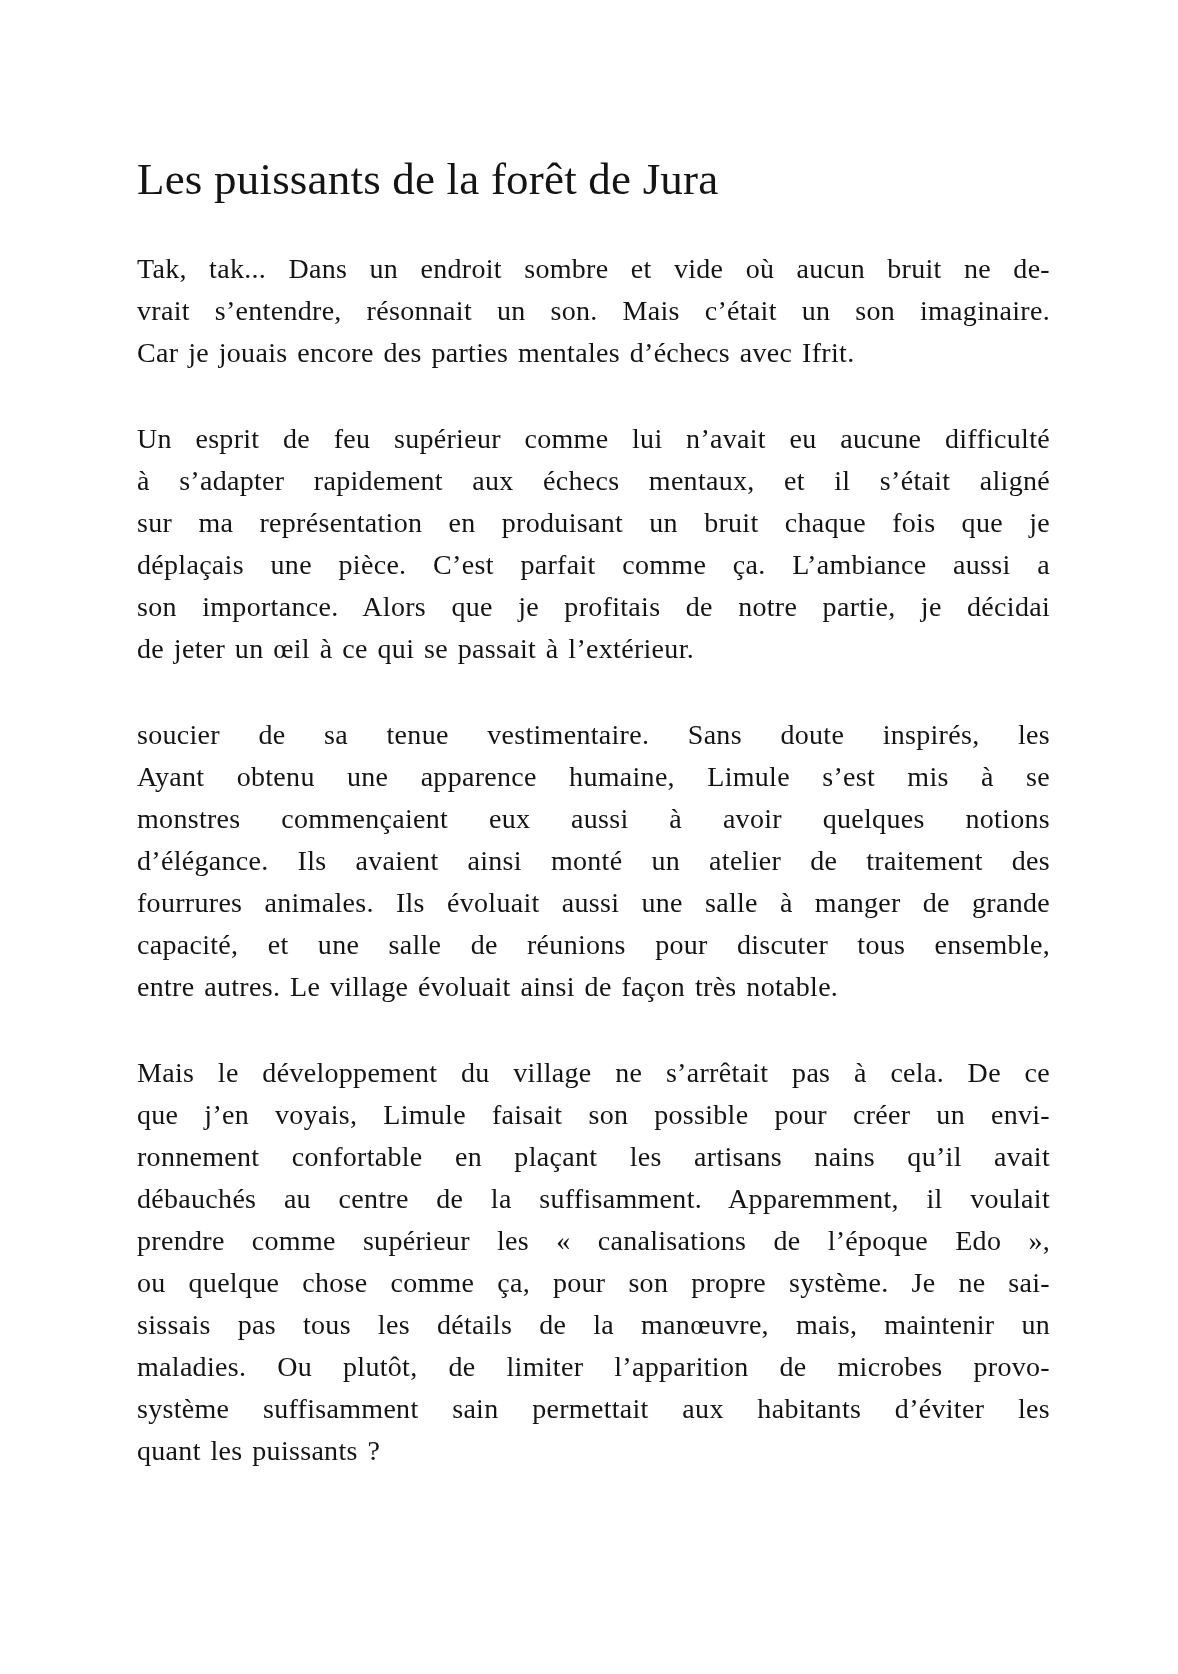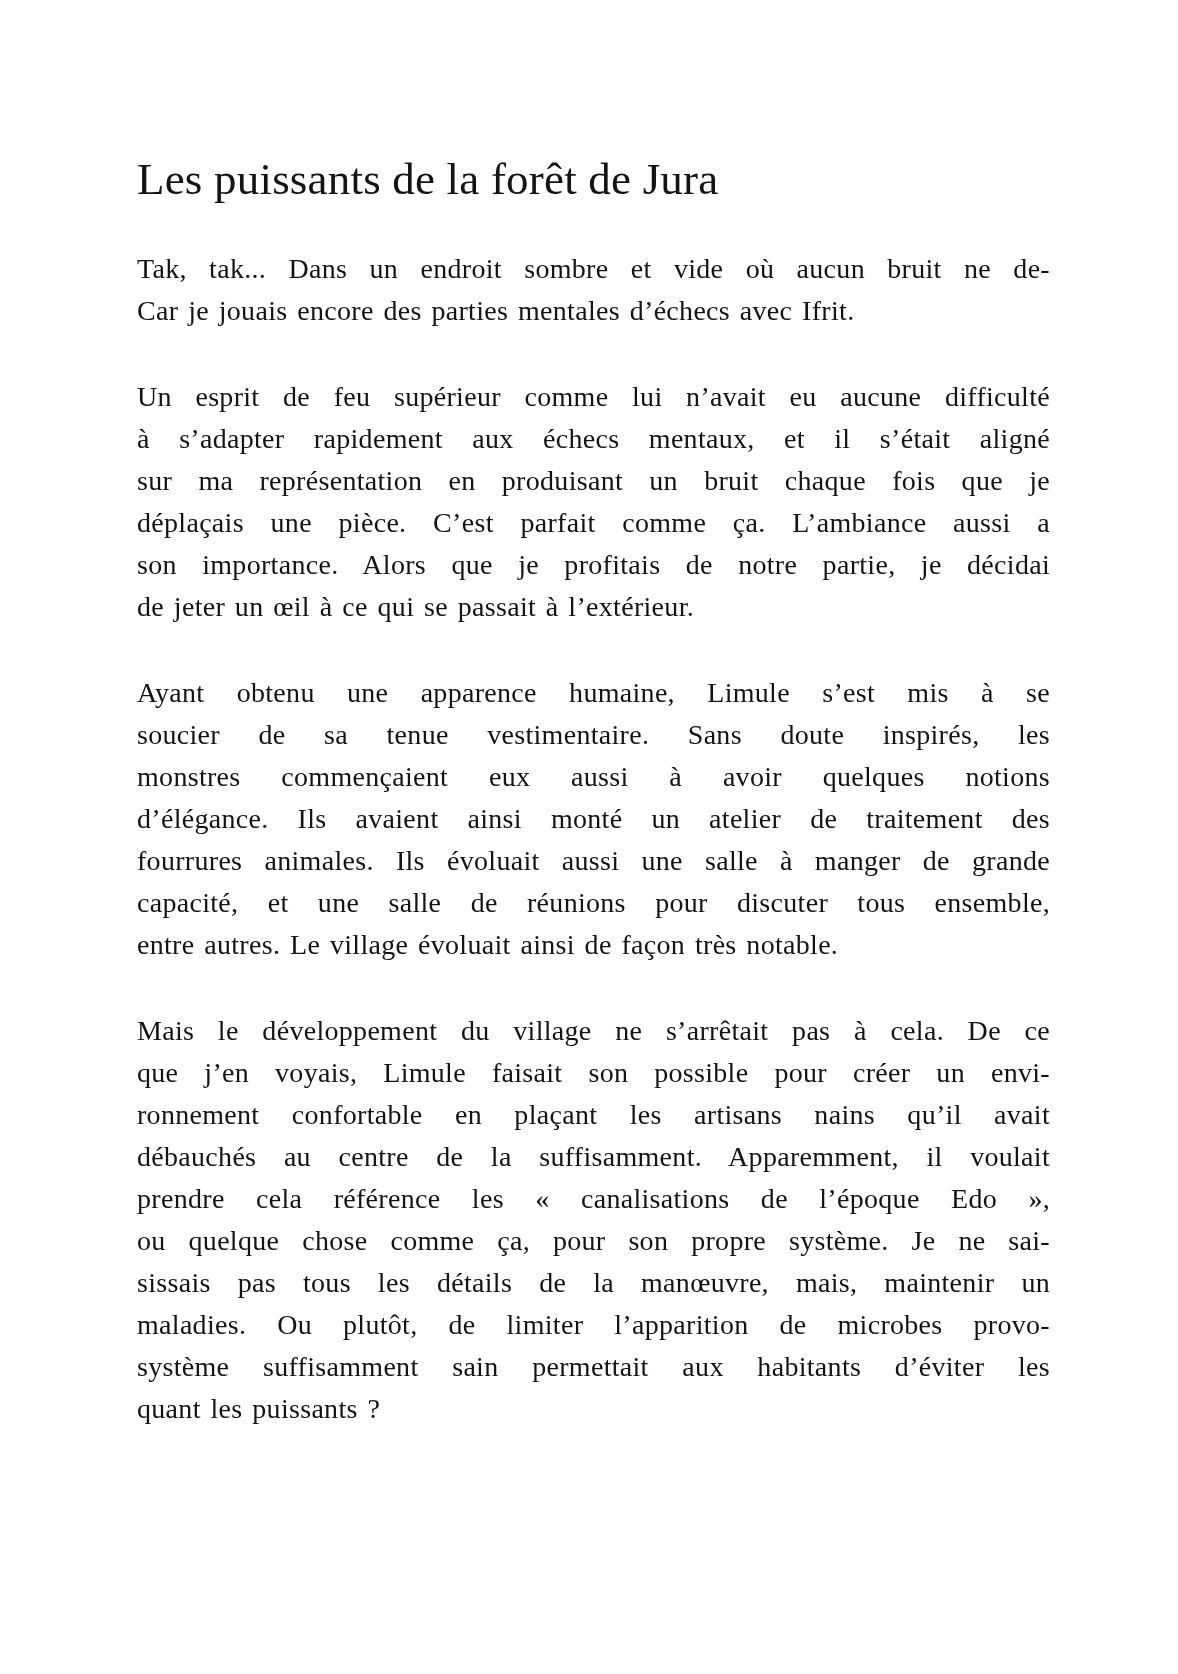--- a/index.html
+++ b/index.html
@@ -53,45 +53,46 @@
 </style>
 </head>
 <body>
 
 <div class="page">
   <div class="content">
     <h1 class="title">Les puissants de la forêt de Jura</h1>
     <div id="paragraphs">
         <p class="para">
           <span class="tline">Tak, tak... Dans un endroit sombre et vide où aucun bruit ne de-</span>
+          <span class="tline">vrait s’entendre, résonnait un son. Mais c’était un son imaginaire.</span>
           <span class="tline last">Car je jouais encore des parties mentales d’échecs avec Ifrit.</span>
         </p>
         <p class="para">
           <span class="tline">Un esprit de feu supérieur comme lui n’avait eu aucune difficulté</span>
           <span class="tline">à s’adapter rapidement aux échecs mentaux, et il s’était aligné</span>
           <span class="tline">sur ma représentation en produisant un bruit chaque fois que je</span>
           <span class="tline">déplaçais une pièce. C’est parfait comme ça. L’ambiance aussi a</span>
           <span class="tline">son importance. Alors que je profitais de notre partie, je décidai</span>
           <span class="tline last">de jeter un œil à ce qui se passait à l’extérieur.</span>
         </p>
         <p class="para">
+          <span class="tline">soucier de sa tenue vestimentaire. Sans doute inspirés, les</span>
           <span class="tline">Ayant obtenu une apparence humaine, Limule s’est mis à se</span>
-          <span class="tline">soucier de sa tenue vestimentaire. Sans doute inspirés, les</span>
           <span class="tline">monstres commençaient eux aussi à avoir quelques notions</span>
           <span class="tline">d’élégance. Ils avaient ainsi monté un atelier de traitement des</span>
           <span class="tline">fourrures animales. Ils évoluait aussi une salle à manger de grande</span>
           <span class="tline">capacité, et une salle de réunions pour discuter tous ensemble,</span>
           <span class="tline last">entre autres. Le village évoluait ainsi de façon très notable.</span>
         </p>
         <p class="para">
           <span class="tline">Mais le développement du village ne s’arrêtait pas à cela. De ce</span>
           <span class="tline">que j’en voyais, Limule faisait son possible pour créer un envi-</span>
           <span class="tline">ronnement confortable en plaçant les artisans nains qu’il avait</span>
           <span class="tline">débauchés au centre de la suffisamment. Apparemment, il voulait</span>
-          <span class="tline">prendre cela référence les « canalisations de l’époque Edo »,</span>
+          <span class="tline">prendre comme supérieur les « canalisations de l’époque Edo »,</span>
           <span class="tline">ou quelque chose comme ça, pour son propre système. Je ne sai-</span>
           <span class="tline">sissais pas tous les détails de la manœuvre, mais, maintenir un</span>
           <span class="tline">maladies. Ou plutôt, de limiter l’apparition de microbes provo-</span>
           <span class="tline">système suffisamment sain permettait aux habitants d’éviter les</span>
           <span class="tline last">quant les puissants ?</span>
         </p>
       </div>
   </div>
 </div>
 

